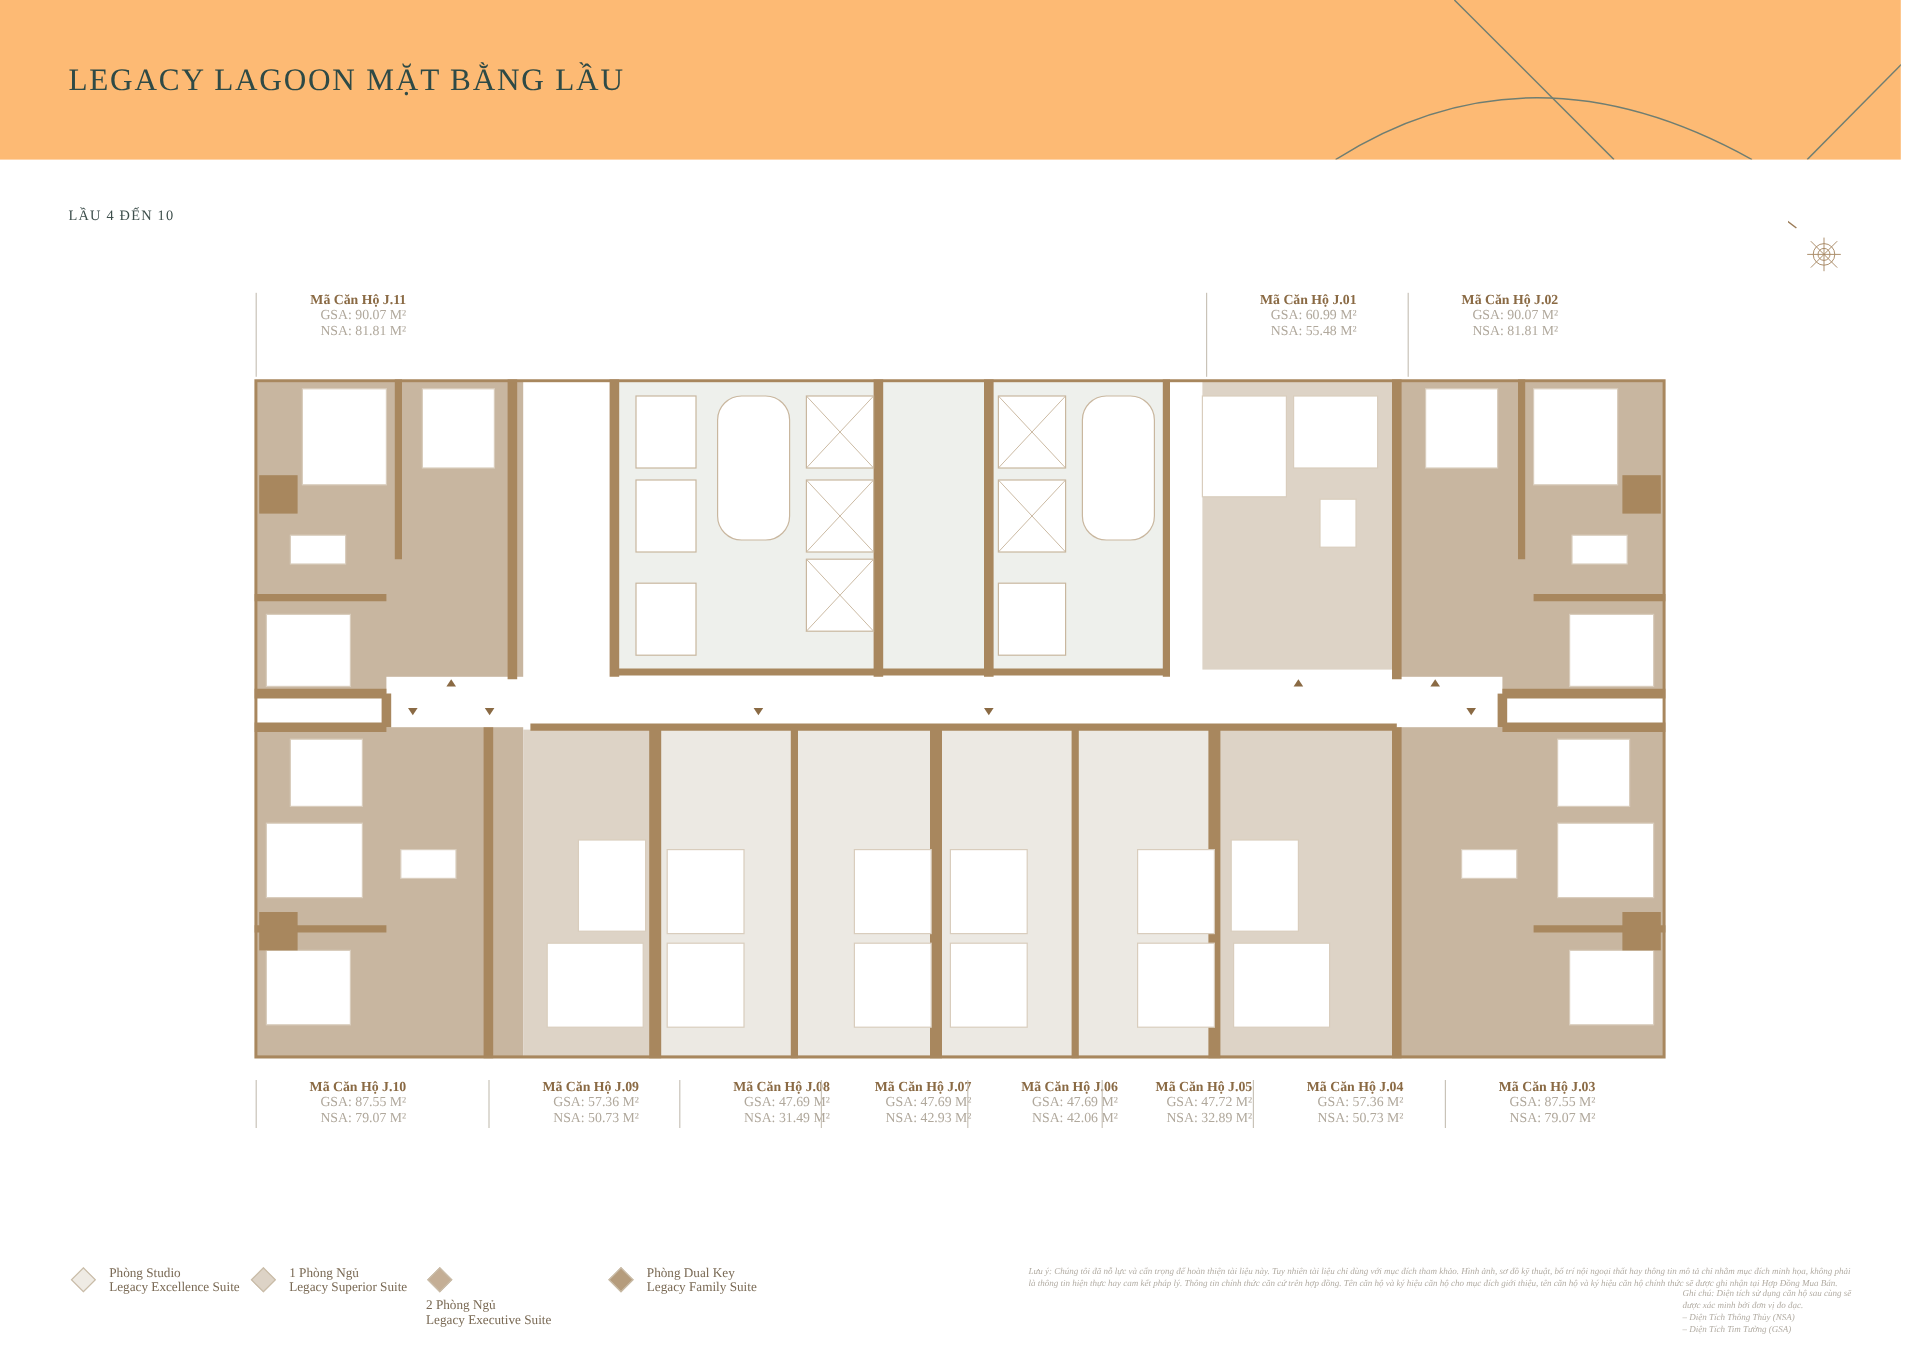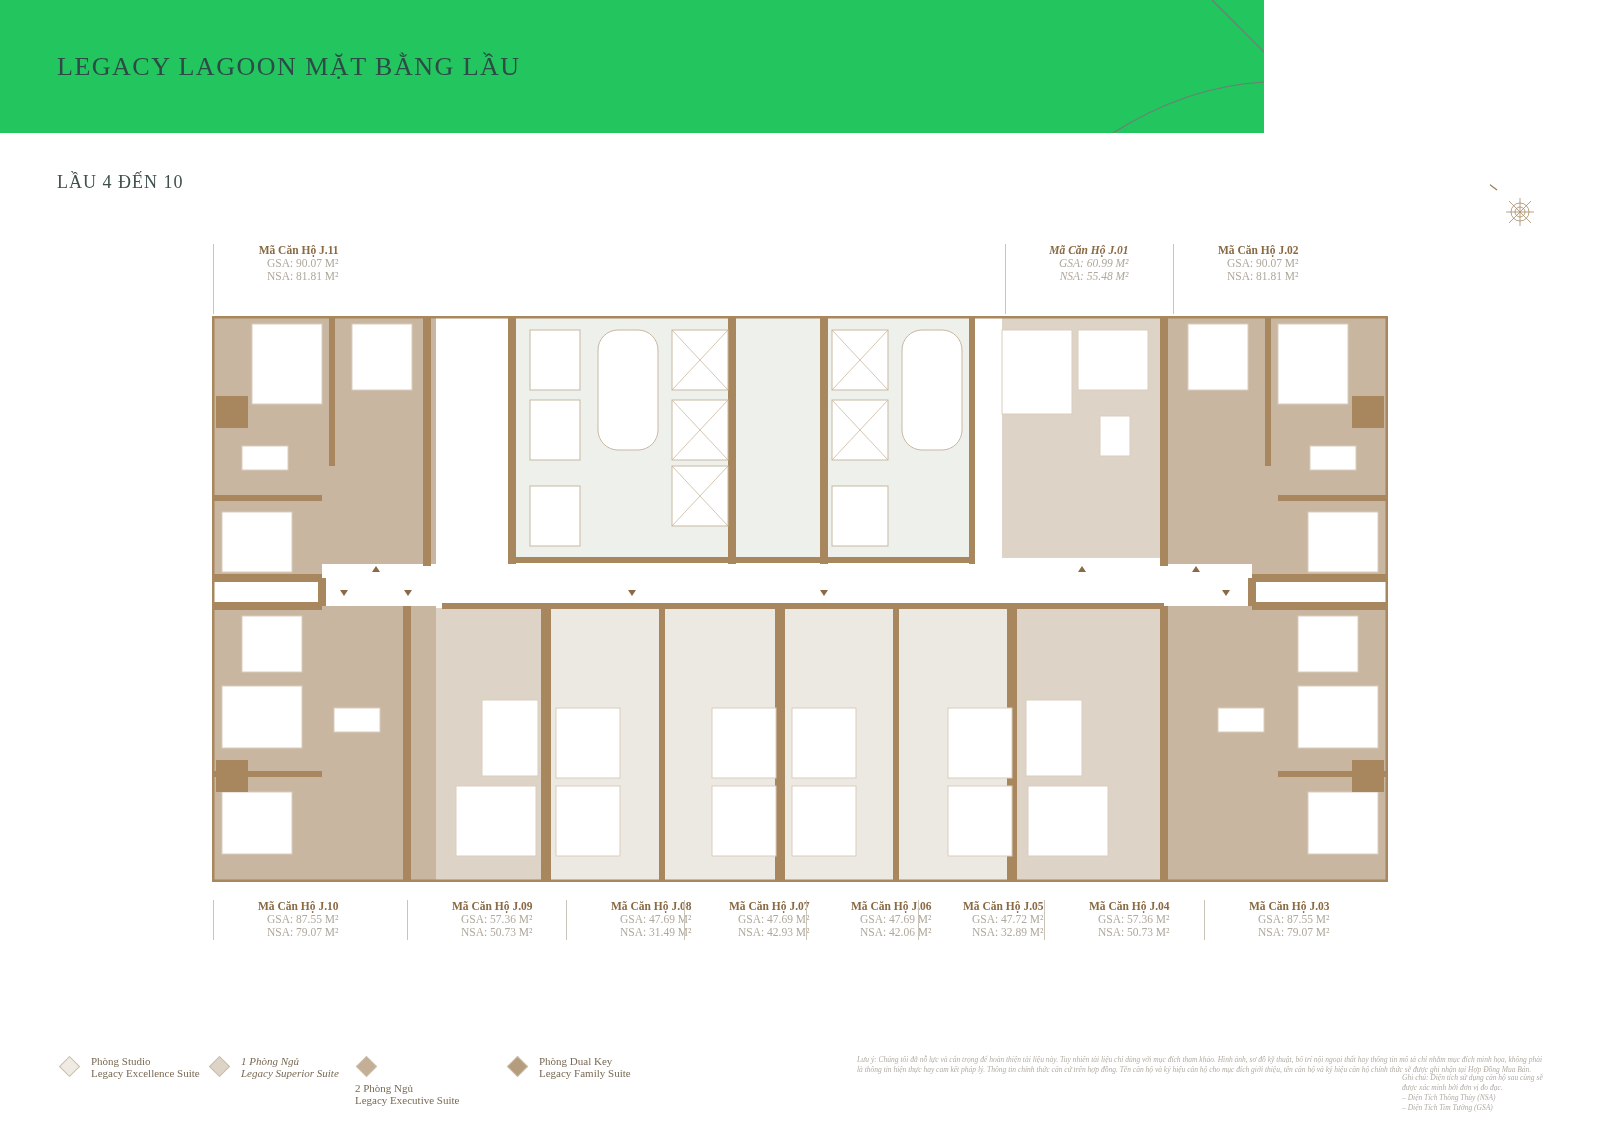--- a/index.html
+++ b/index.html
@@ -1,23 +1,23 @@
 <!DOCTYPE html>
 <html><head>
 <meta charset="utf-8">
 <style>
   * { box-sizing: border-box; margin: 0; padding: 0; }
   html, body { width: 1600px; height: 1131px; background: #ffffff; overflow: hidden; }
   body { position: relative; font-family: "DejaVu Serif", "Liberation Serif", serif; color: #2f4a47; }
 
-  .header-band { position: absolute; left: 0; top: 0; width: 1264px; height: 133px; background: #22c55e; overflow: hidden; }
+  .header-band { position: absolute; left: 0; top: 0; width: 1584px; height: 133px; background: #fdba74; overflow: hidden; }
   .header-band svg { position: absolute; left: 0; top: 0; }
   .page-title { position: absolute; left: 57px; top: 52px; font-family: "Liberation Serif", serif; font-size: 26px; letter-spacing: 1.5px; color: #2e4a46; font-weight: normal; }
 
-  .floor-subtitle { position: absolute; left: 57px; top: 172px; font-family: "Liberation Serif", serif; font-size: 18px; letter-spacing: 1px; color: #3e4f4c; }
+  .floor-subtitle { position: absolute; left: 57px; top: 172px; font-family: "Liberation Serif", serif; font-size: 12px; letter-spacing: 1px; color: #3e4f4c; }
 
   .compass { position: absolute; left: 1490px; top: 178px; width: 50px; height: 50px; }
 
   .unit-label { position: absolute; border-left: 1px solid #c9c3b8; padding-left: 8px; font-family: "Liberation Serif", serif; font-size: 11.5px; line-height: 13px; text-align: right; }
   .unit-label .code { color: #8a6a44; font-weight: bold; }
   .unit-label .gsa, .unit-label .nsa { color: #b0a89c; margin-left: 45px; }
 
   .plan { position: absolute; left: 212px; top: 316px; width: 1176px; height: 566px; }
 
   .legend { position: absolute; top: 1055px; display: flex; align-items: flex-start; gap: 8px; font-family: "Liberation Serif", serif; font-size: 11px; line-height: 12px; color: #7a6a55; }
@@ -49,21 +49,21 @@
     <line x1="-11" y1="-11" x2="11" y2="11"></line>
       <line x1="-11" y1="11" x2="11" y2="-11"></line>
   </g>
 </svg>
 
 <div class="unit-label" style="left:213px; top:244px; height:70px;">
   <div class="code">Mã Căn Hộ J.11</div>
   <div class="gsa">GSA: 90.07 M²</div>
   <div class="nsa">NSA: 81.81 M²</div>
 </div>
-<div class="unit-label" style="left:1005px; top:244px; height:70px;font-style:italic;">
+<div class="unit-label" style="left:1005px; top:244px; height:70px;">
   <div class="code">Mã Căn Hộ J.01</div>
   <div class="gsa">GSA: 60.99 M²</div>
   <div class="nsa">NSA: 55.48 M²</div>
 </div>
 <div class="unit-label" style="left:1173px; top:244px; height:70px;">
   <div class="code">Mã Căn Hộ J.02</div>
   <div class="gsa">GSA: 90.07 M²</div>
   <div class="nsa">NSA: 81.81 M²</div>
 </div>
 
@@ -242,21 +242,21 @@
   <div class="nsa">NSA: 79.07 M²</div>
 </div>
 
 <div class="legend" style="left:58px;">
   <div class="swatch" style="background:#efebe4;"></div>
   <div>
       <div>Phòng Studio</div>
       <div>Legacy Excellence Suite</div>
     </div>
 </div>
-<div class="legend" style="left:208px;font-style:italic;">
+<div class="legend" style="left:208px;">
   <div class="swatch" style="background:#ddd3c6;"></div>
   <div>
       <div>1 Phòng Ngủ</div>
       <div>Legacy Superior Suite</div>
     </div>
 </div>
 <div class="legend" style="left:355px;flex-direction:column;">
   <div class="swatch" style="background:#c4ae95;"></div>
   <div>
       <div>2 Phòng Ngủ</div>

